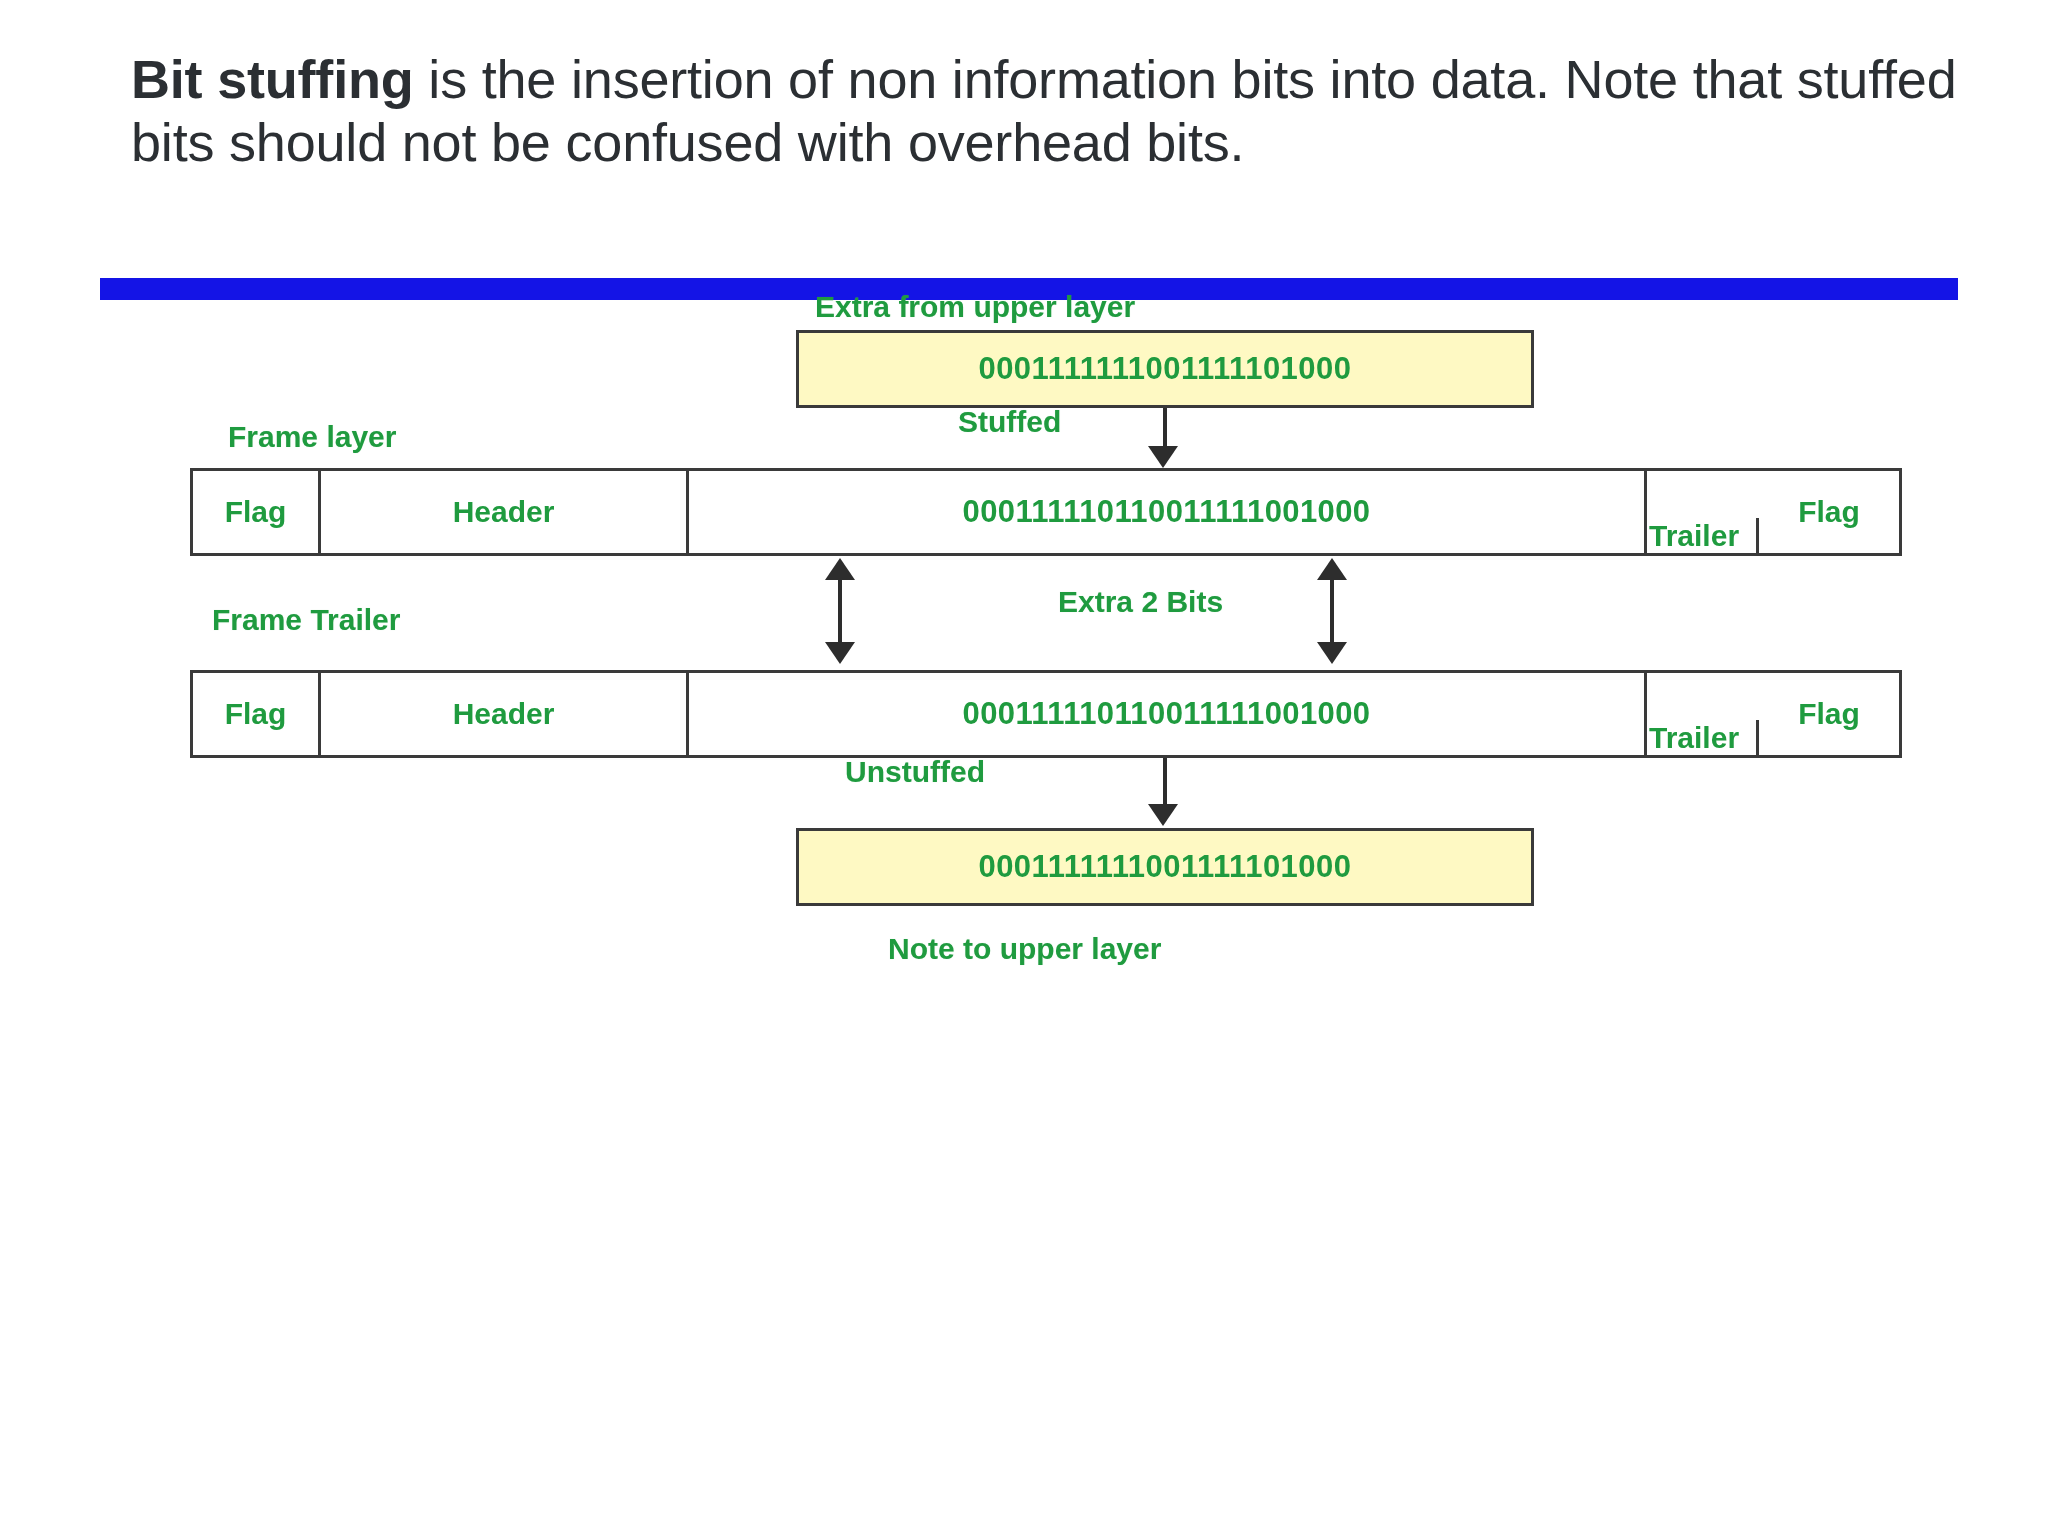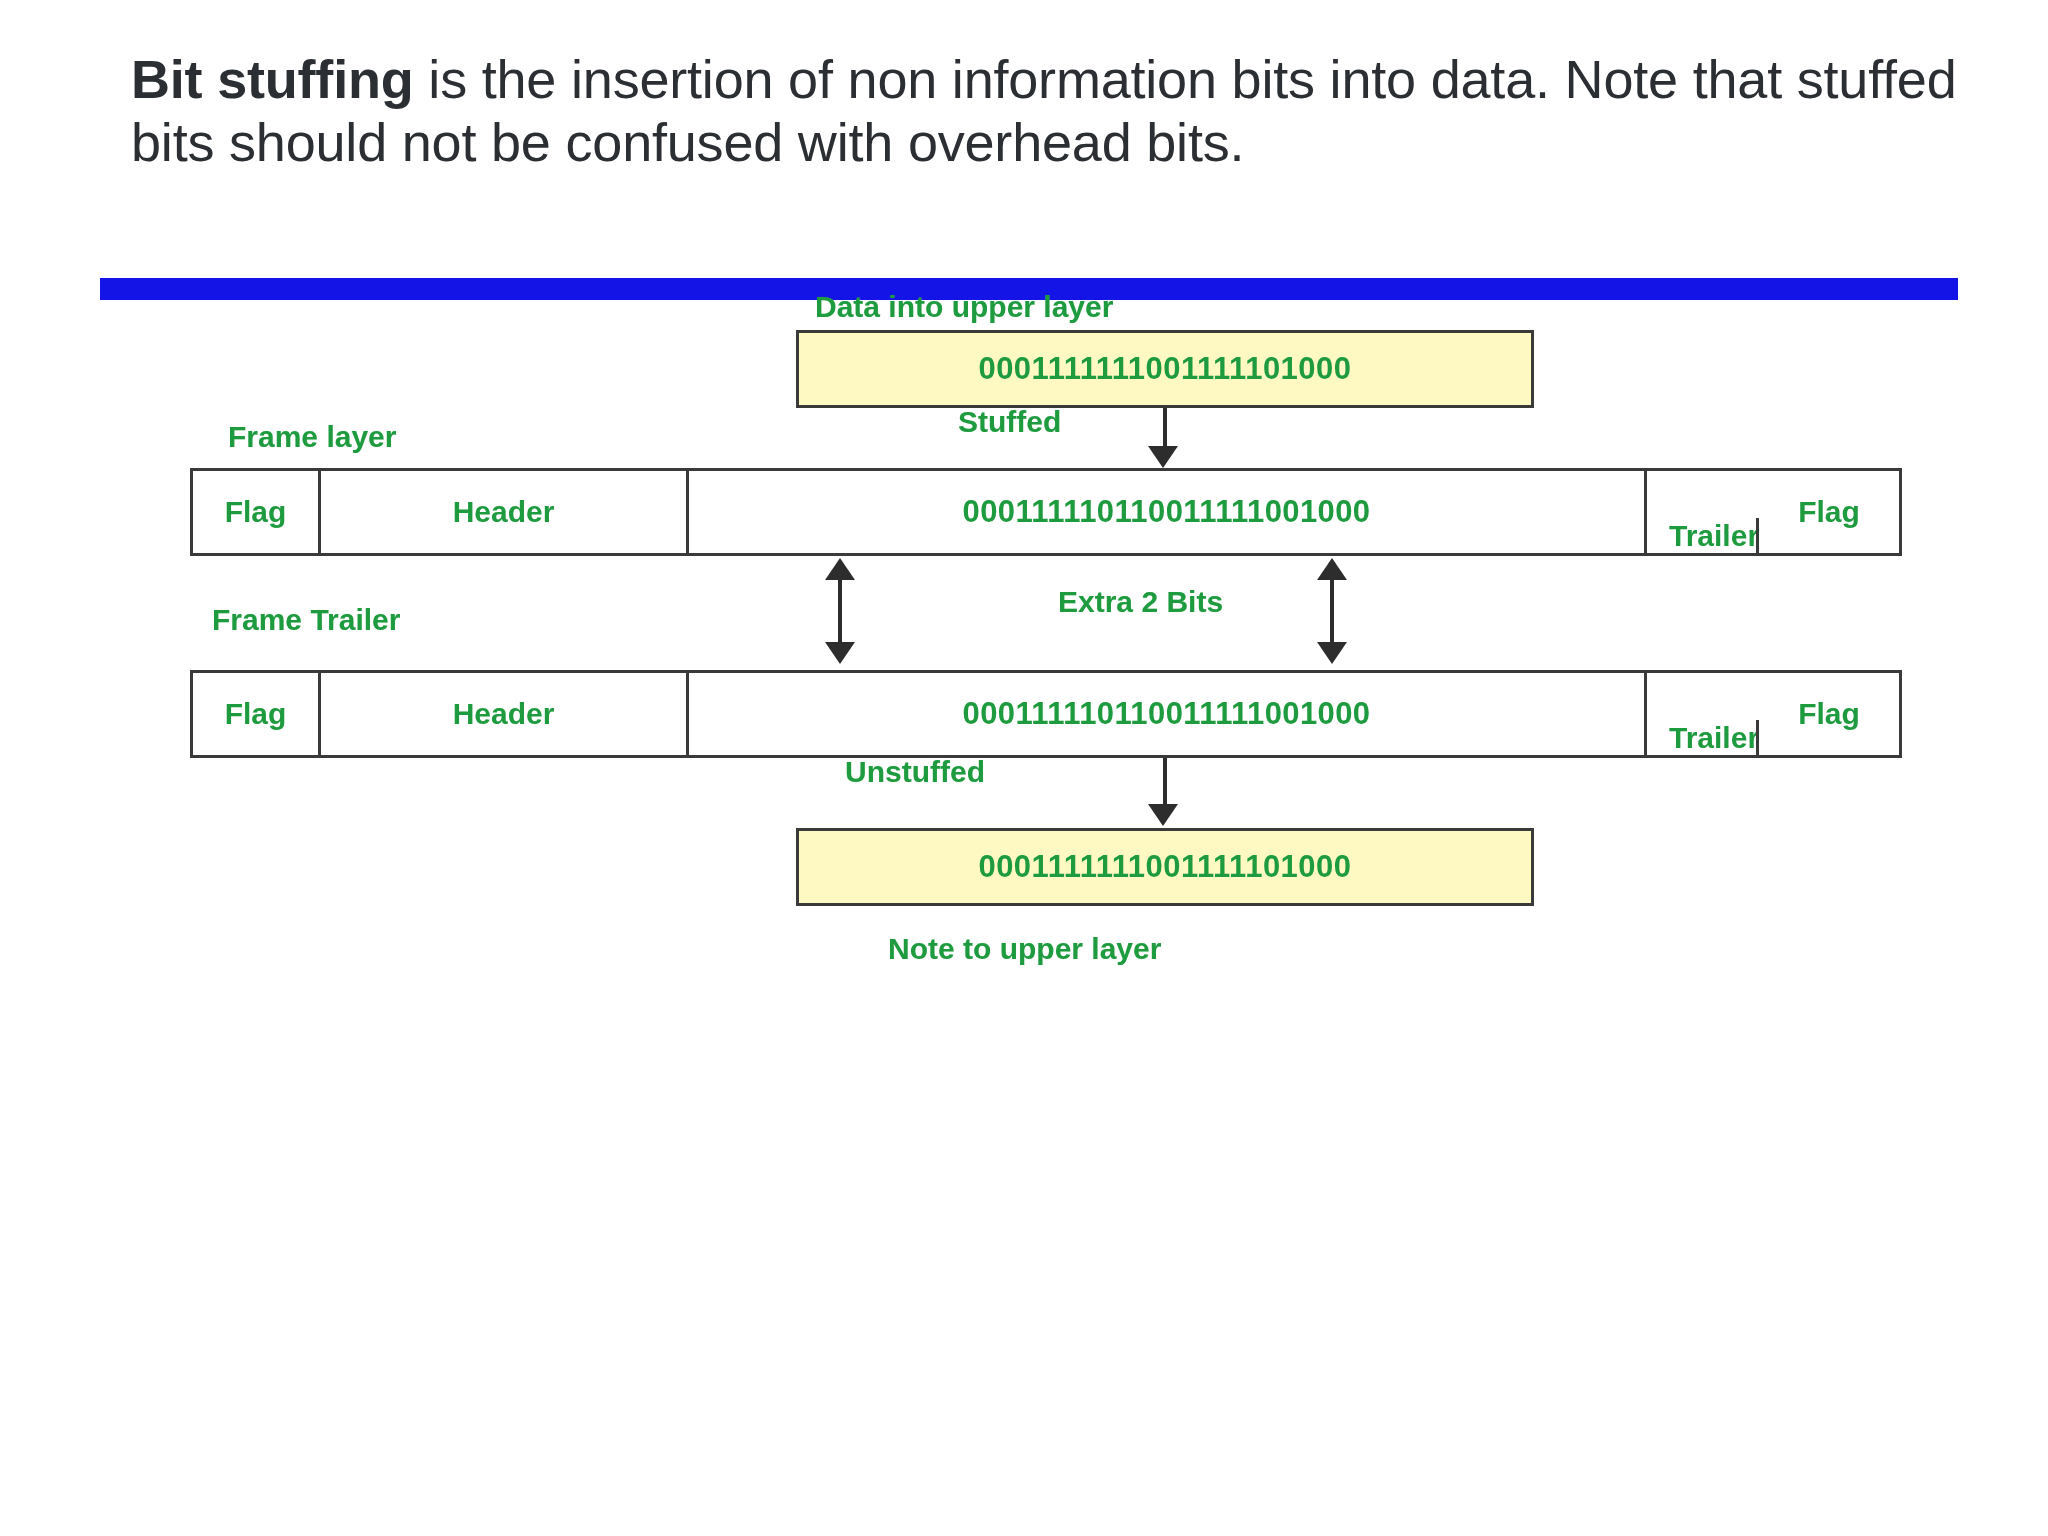--- a/index.html
+++ b/index.html
@@ -98,21 +98,21 @@
     color: #1f9b3f;
     font-weight: bold;
     font-size: 30px;
     white-space: nowrap;
     font-family: "Liberation Sans", sans-serif;
   }
   .cell:last-child { border-right: none; }
   .cell.flag    { flex: 0 0 128px; }
   .cell.header  { flex: 0 0 368px; }
   .cell.data    { flex: 1 1 auto; font-size: 31px; letter-spacing: 0.4px; }
-  .cell.trailer { flex: 0 0 112px; justify-content: flex-start; padding-left: 22px; margin-top: 47px; }
+  .cell.trailer { flex: 0 0 112px; justify-content: flex-start; padding-left: 2px; margin-top: 47px; }
   .cell.flag2   { flex: 0 0 140px; }
 
   
   .vline {
     position: absolute;
     width: 4px;
     background: #2d2d2d;
   }
   .arrowhead-down {
     position: absolute;
@@ -132,21 +132,21 @@
 </head>
 <body>
 
 <div id="slide-text">
   <b>Bit stuffing</b><span> is the insertion of non information bits into data. Note that stuffed bits should not be confused with overhead bits.</span>
 </div>
 <div id="blue-rule"></div>
 
 <div id="diagram">
 
-  <div class="lbl" style="left:815px; top:-30px;">Data into upper layer</div>
+  <div class="lbl" style="left:815px; top:-30px;">Extra from upper layer</div>
 
   <div class="databox" style="left:796px; top:10px; width:738px; height:78px;">
     <div class="bits">0001111111001111101000</div>
   </div>
 
   <div class="vline" style="left:1163px; top:88px; height:42px;"></div>
   <div class="arrowhead-down" style="left:1148px; top:126px;"></div>
 
   <div class="lbl" style="left:958px; top:85px;">Stuffed</div>
 

